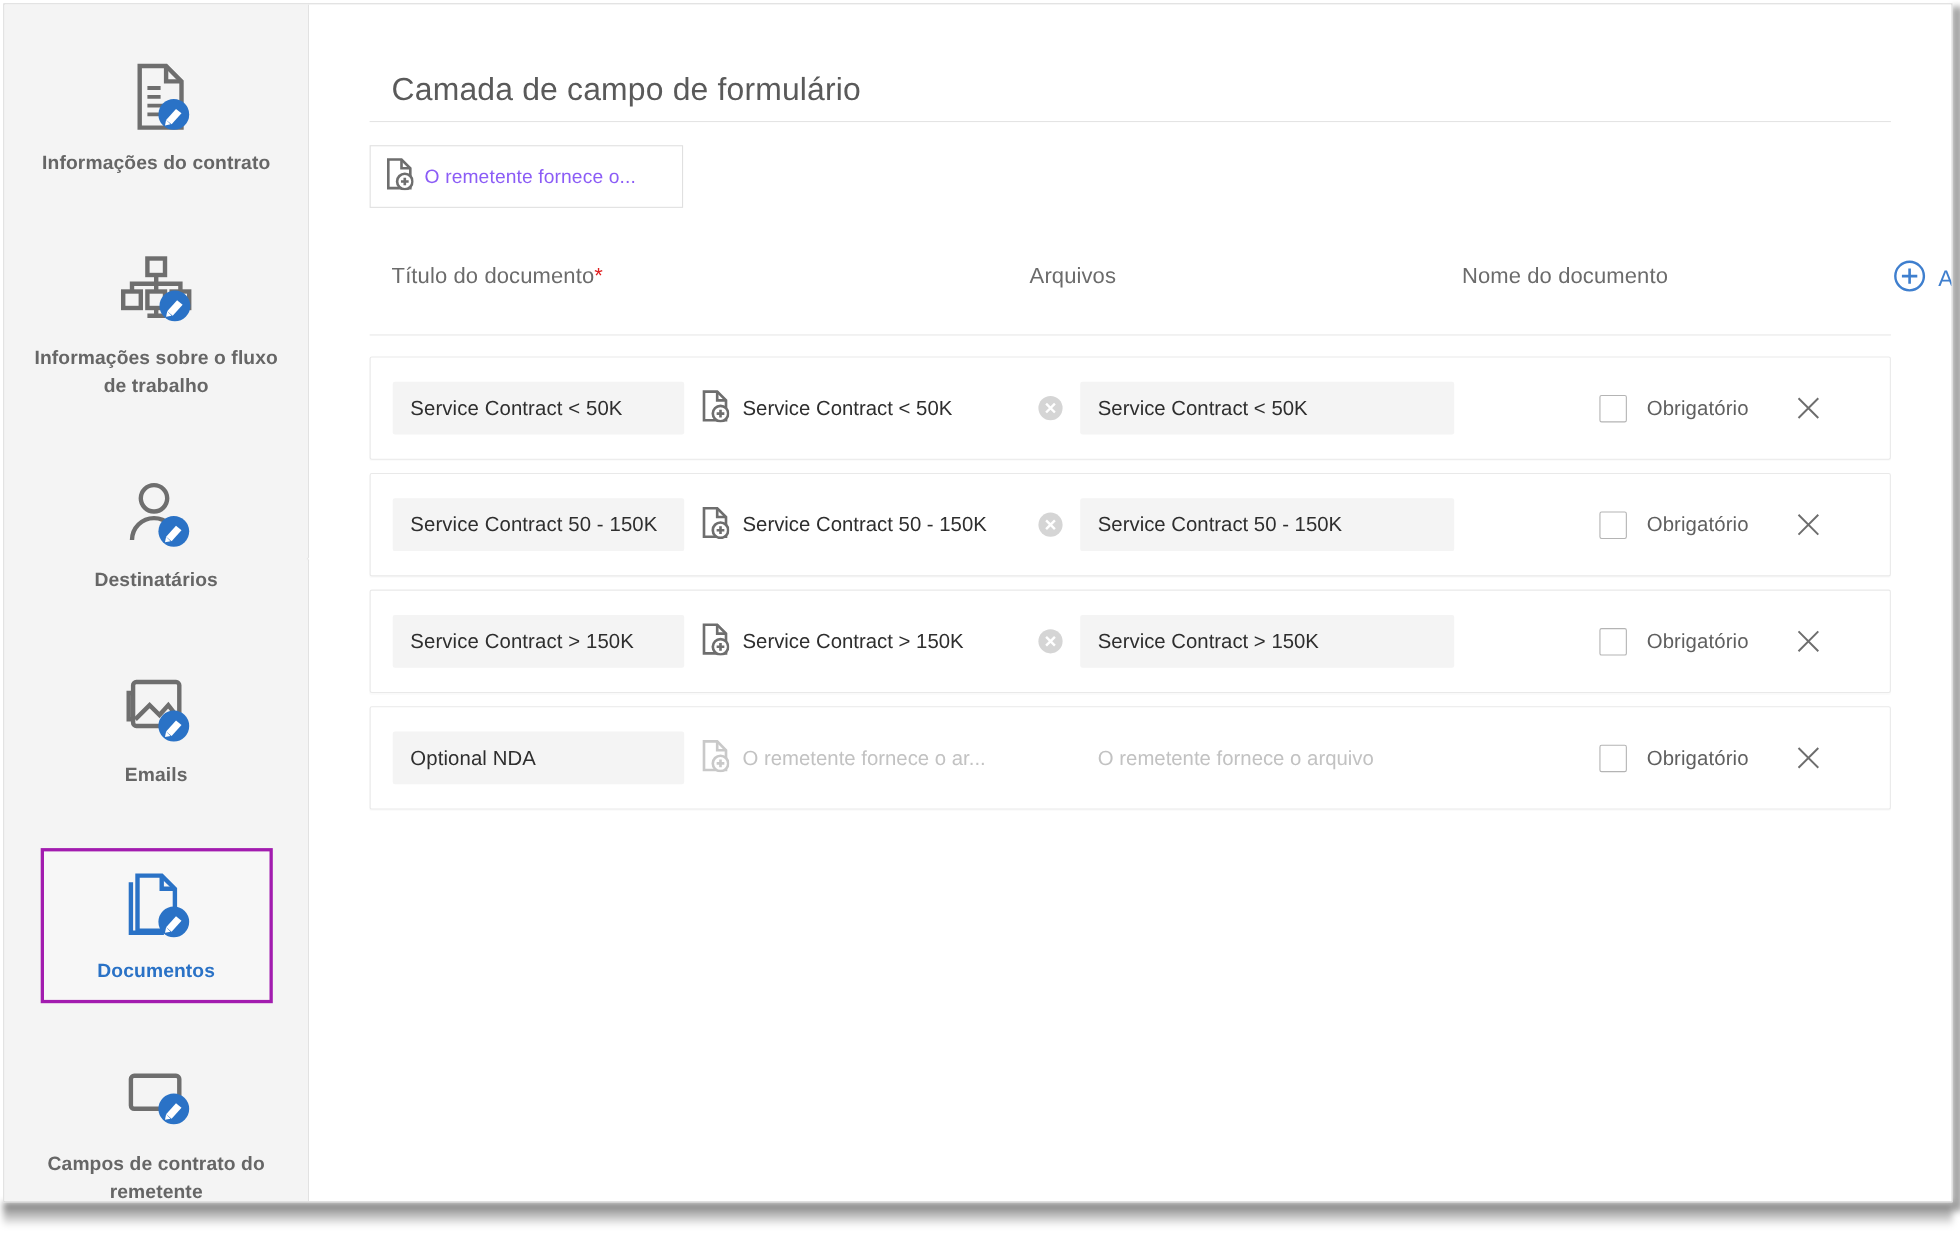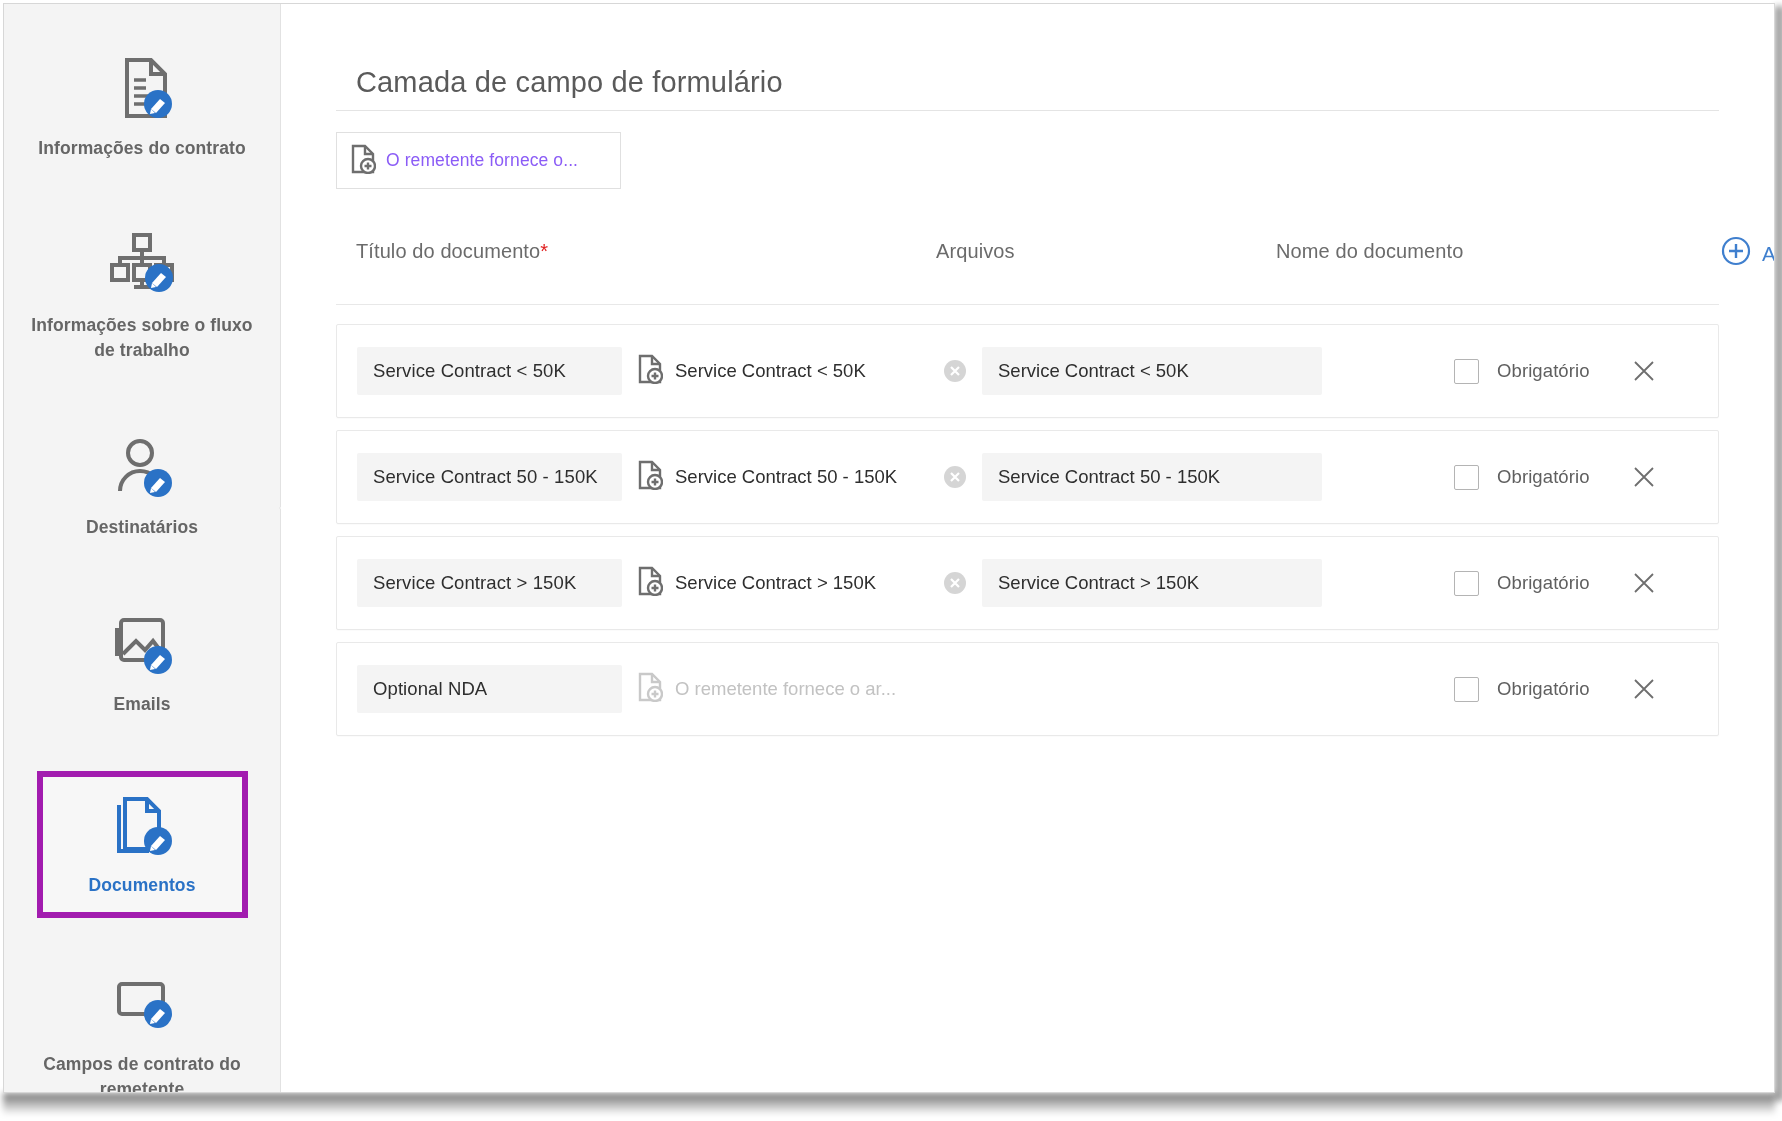--- a/index.html
+++ b/index.html
@@ -72,21 +72,21 @@
   }
   .side-item .lbl {
     display: block;
     font-size: 17.5px;
     line-height: 25px;
     color: #666666;
     font-weight: 600;
     letter-spacing: 0.1px;
   }
   .side-item.selected {
-    border: 6px solid #a21caf;
+    border: 3px solid #a21caf;
     width: 211px;
     margin: 0 auto 36px auto;
     padding: 12px 8px 14px 8px;
     background: #f7f7f7;
   }
   .side-item.selected .lbl { color: #2a72c6; }
 
   
   .divider-pointer {
     position: absolute;
@@ -150,21 +150,21 @@
     top: 236px;
     font-size: 20px;
     color: #6b6b6b;
     font-weight: 400;
     letter-spacing: 0.1px;
     white-space: nowrap;
   }
   .col-head .req { color: #e02020; font-size: 20px; }
   .ch-title { left: 75px; }
   .ch-files { left: 655px; }
-  .ch-name  { left: 995px; }
+  .ch-name  { left: 1048px; }
 
   .add-doc {
     position: absolute;
     top: 232px;
     left: 1440px;
     display: flex;
     align-items: center;
     gap: 11px;
     color: #3f7fce;
     font-size: 20.5px;
@@ -520,20 +520,21 @@
             <span>
               <svg viewBox="0 0 26 30" width="26" height="30">
                 <path d="M3 2 h12 l8 8 v18 h-20 z" fill="none" stroke="#c9c9c9" stroke-width="2.4"></path>
                 <path d="M15 2 v8 h8" fill="none" stroke="#c9c9c9" stroke-width="2.4"></path>
                 <circle cx="18" cy="22" r="7" fill="#ffffff" stroke="#c9c9c9" stroke-width="2.4"></circle>
                 <path d="M18 18.5 v7 M14.5 22 h7" stroke="#c9c9c9" stroke-width="2.4"></path>
               </svg>
             </span>
             <span>O remetente fornece o ar...</span>
           </div>
+          <div class="cell-name empty">O remetente fornece o arquivo</div>
           <div class="cell-req">
             <span class="chk"></span>
             <span class="req-lbl">Obrigatório</span>
           </div>
           <div class="row-close">
             <svg viewBox="0 0 28 28" width="28" height="28">
               <path d="M5 5 L23 23 M23 5 L5 23" stroke="#6e6e6e" stroke-width="1.8"></path>
             </svg>
           </div>
         </div>

